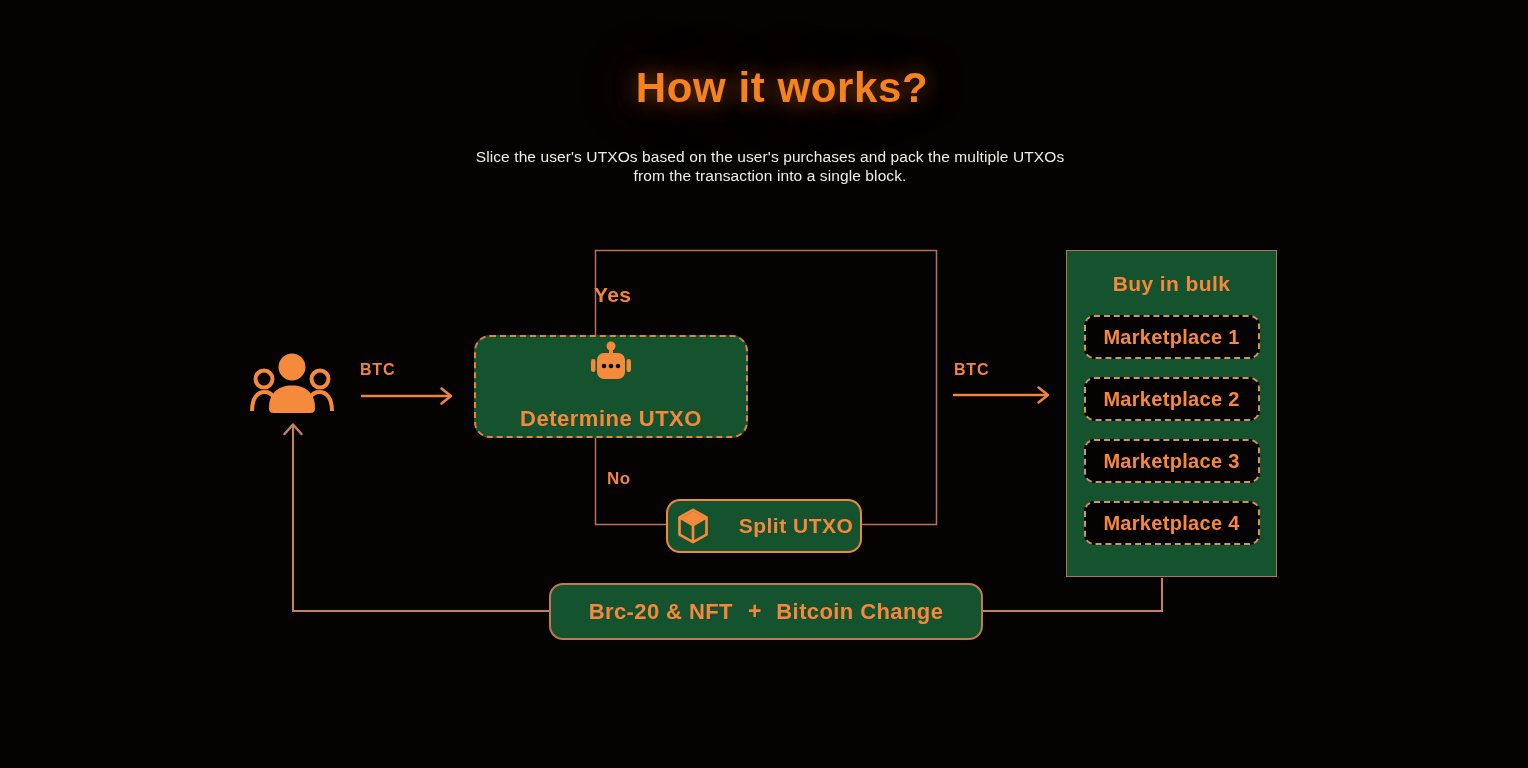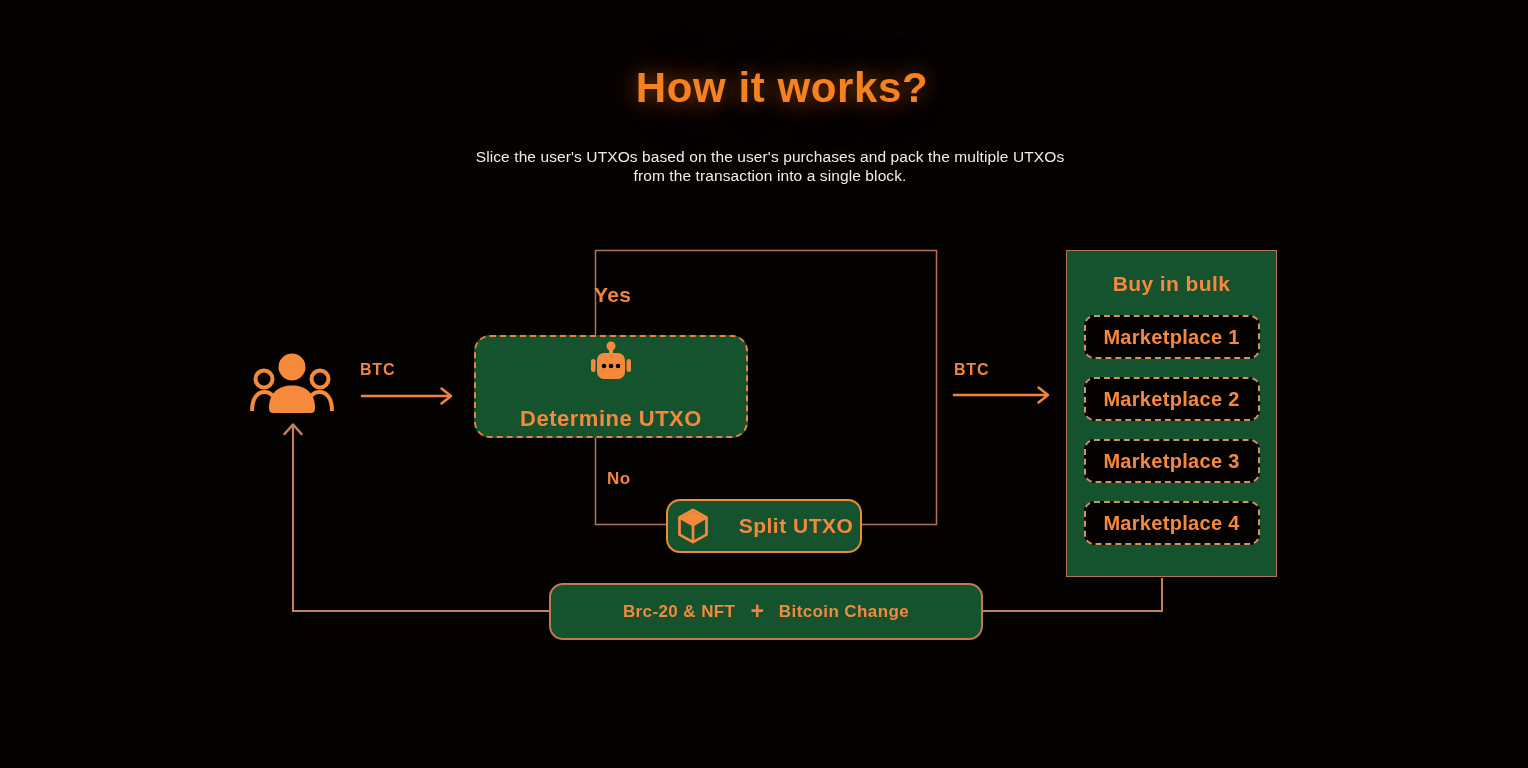--- a/index.html
+++ b/index.html
@@ -140,21 +140,21 @@
     left: 549px; top: 583px;
     width: 434px; height: 57px;
     border: 2px solid #c07a50;
     border-radius: 14px;
     display: flex;
     align-items: center;
     justify-content: center;
     gap: 15px;
   }
   .return-box .txt {
-    font-size: 17px;
+    font-size: 22px;
     font-weight: 800;
     letter-spacing: 0.4px;
     color: #f6883e;
   }
   .return-box .plus {
     font-size: 23px;
     font-weight: 800;
     color: #f08440;
   }
 

